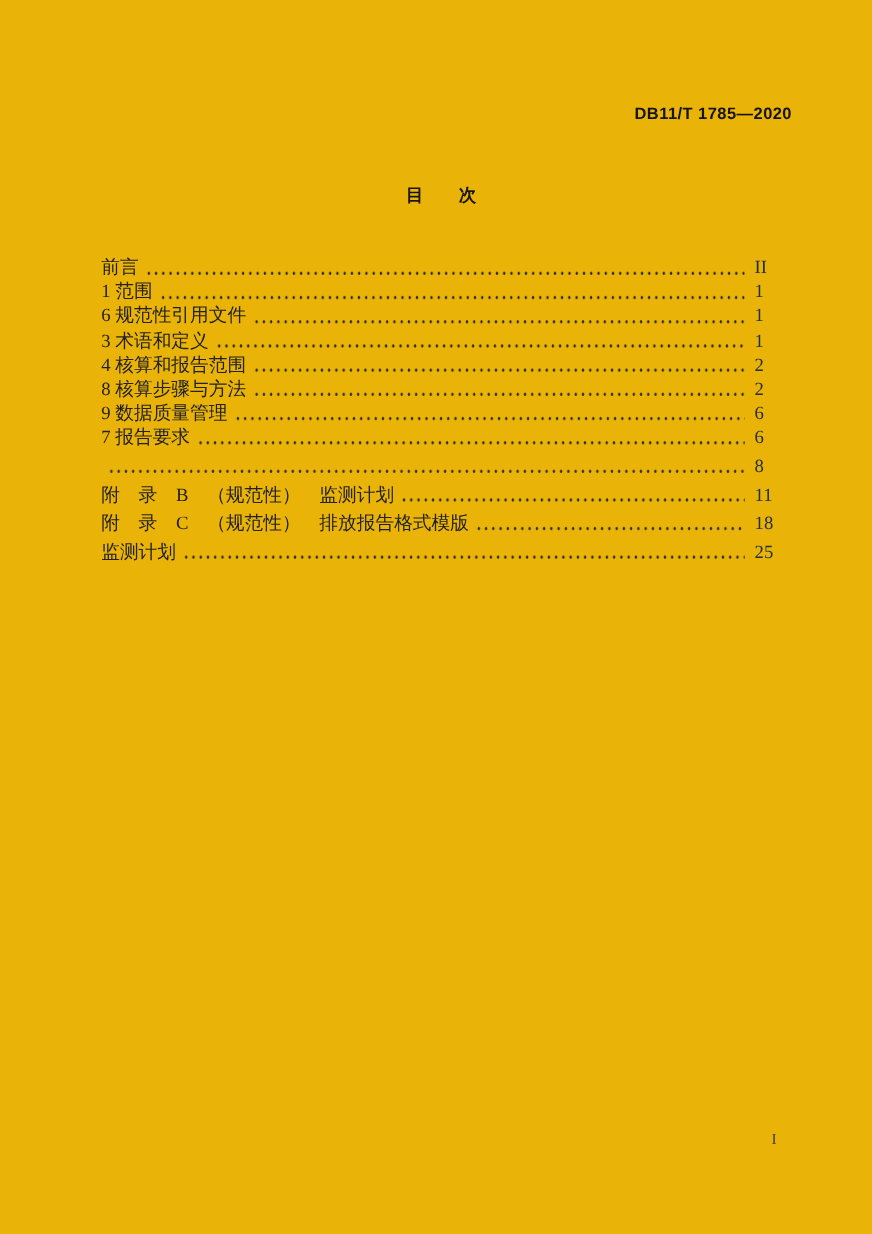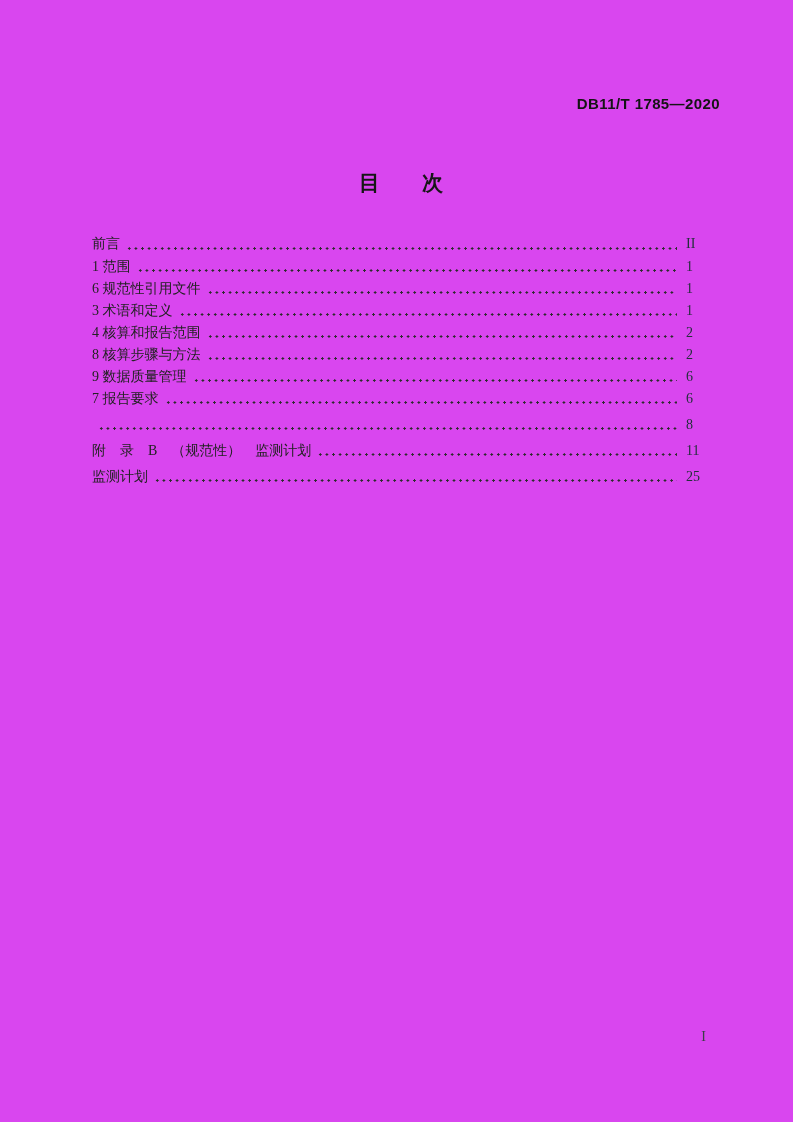--- a/index.html
+++ b/index.html
@@ -1,20 +1,20 @@
 <!DOCTYPE html>
 <html><head>
 <meta charset="utf-8">
 <style>
   html, body { margin: 0; padding: 0; background: #ffffff; }
   .page {
     position: relative;
     width: 793px;
     height: 1122px;
-    background: #d946ef;
+    background: #eab308;
     overflow: hidden;
     font-family: "Liberation Serif", "DejaVu Serif", serif;
     color: #1f1f1f;
   }
   .doc-header {
     position: absolute;
     top: 96px;
     right: 73px;
     font-family: "Liberation Sans", "DejaVu Sans", sans-serif;
     font-weight: 700;
@@ -24,35 +24,35 @@
     color: #141414;
   }
   .doc-title {
     position: absolute;
     top: 168px;
     left: 92px;
     width: 618px;
     text-align: center;
     font-family: "Liberation Sans", "DejaVu Sans", sans-serif;
     font-weight: 700;
-    font-size: 21px;
+    font-size: 16px;
     line-height: 1.4;
     color: #161616;
   }
   .toc {
     position: absolute;
     top: 230px;
     left: 92px;
     width: 618px;
   }
   .toc-row {
     display: flex;
     align-items: flex-end;
     height: 22.1px;
-    font-size: 14px;
+    font-size: 17px;
   }
   .toc-row.appendix { height: 26px; }
   .toc-label {
     white-space: pre;
     line-height: 1.05;
     color: #222222;
   }
   .toc-dots {
     flex: 1;
     height: 3px;
@@ -140,20 +140,25 @@
         <span class="toc-dots"></span>
         <span class="toc-page">8</span>
       </div>
 
       <div class="toc-row appendix">
         <span class="toc-label">附　录　B　（规范性）　监测计划</span>
         <span class="toc-dots"></span>
         <span class="toc-page">11</span>
       </div>
 
+      <div class="toc-row appendix">
+        <span class="toc-label">附　录　C　（规范性）　排放报告格式模版</span>
+        <span class="toc-dots"></span>
+        <span class="toc-page">18</span>
+      </div>
 
       <div class="toc-row appendix">
         <span class="toc-label">监测计划</span>
         <span class="toc-dots"></span>
         <span class="toc-page">25</span>
       </div>
     </div>
 
   <div class="page-footer">I</div>
 

